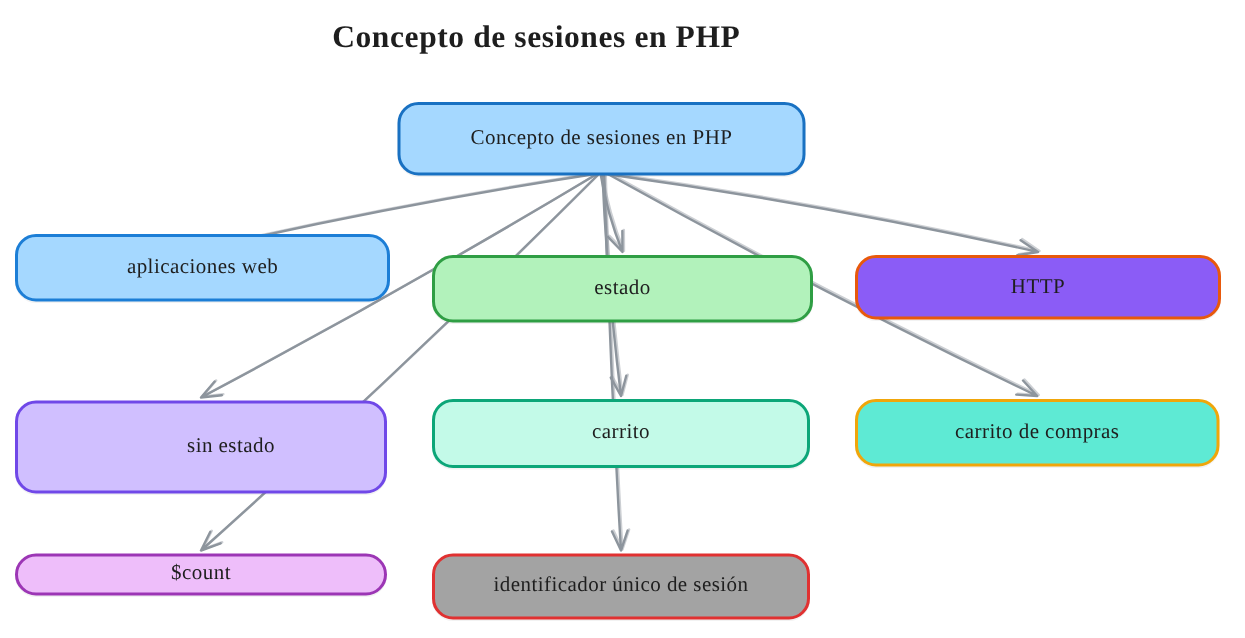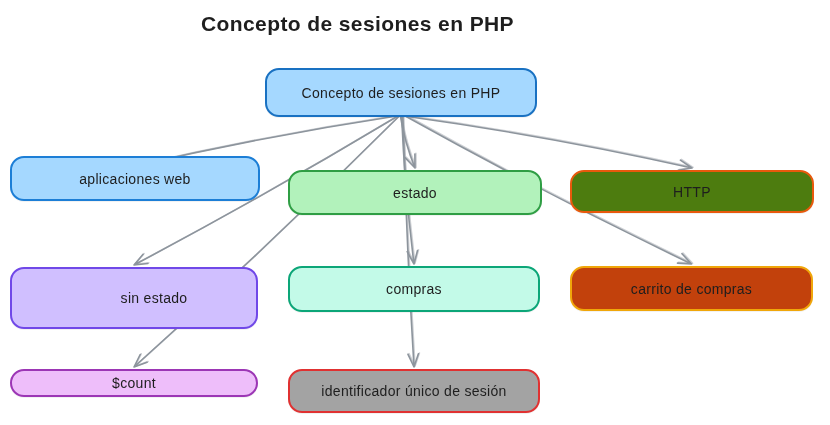--- a/index.html
+++ b/index.html
@@ -2,21 +2,21 @@
 <html><head>
 <meta charset="utf-8">
 <style>
   html, body { margin: 0; padding: 0; background: #ffffff; }
   #canvas {
     position: relative;
     width: 830px;
     height: 425px;
     background: #ffffff;
     overflow: hidden;
-    font-family: Liberation Sans, sans-serif;
+    font-family: Liberation Serif, serif;
   }
   .title {
     position: absolute;
     left: 145px;
     top: 12px;
     width: 425px;
     text-align: center;
     font-size: 21px;
     font-weight: 700;
     letter-spacing: 0.4px;
@@ -84,33 +84,33 @@
   </div>
 
   <div class="node pos-n0" style="border-color: rgb(28, 126, 214); background: rgb(165, 216, 255);">
     <span>aplicaciones web</span>
   </div>
 
   <div class="node pos-n1" style="border-color: rgb(47, 158, 68); background: rgb(178, 242, 187); text-align: center;">
     <span>estado</span>
   </div>
 
-  <div class="node pos-n2" style="border-color: rgb(232, 89, 12); background: #4d7c0f;">
+  <div class="node pos-n2" style="border-color: rgb(232, 89, 12); background: #8b5cf6;">
     <span>HTTP</span>
   </div>
 
   <div class="node pos-n3" style="border-color: rgb(112, 72, 232); background: rgb(208, 191, 255);">
     <span>sin estado</span>
   </div>
 
   <div class="node pos-n4" style="border-color: rgb(12, 166, 120); background: rgb(195, 250, 232);">
-    <span>compras</span>
+    <span>carrito</span>
   </div>
 
-  <div class="node pos-n5" style="border-color: rgb(240, 166, 10); background: #c2410c;">
+  <div class="node pos-n5" style="border-color: rgb(240, 166, 10); background: #5eead4;">
     <span>carrito de compras</span>
   </div>
 
   <div class="node pos-n6" style="border-color: rgb(156, 54, 181); background: rgb(238, 190, 250);">
     <span>$count</span>
   </div>
 
   <div class="node pos-n7" style="border-color: rgb(224, 49, 49); background: #a3a3a3;">
     <span>identificador único de sesión</span>
   </div>

